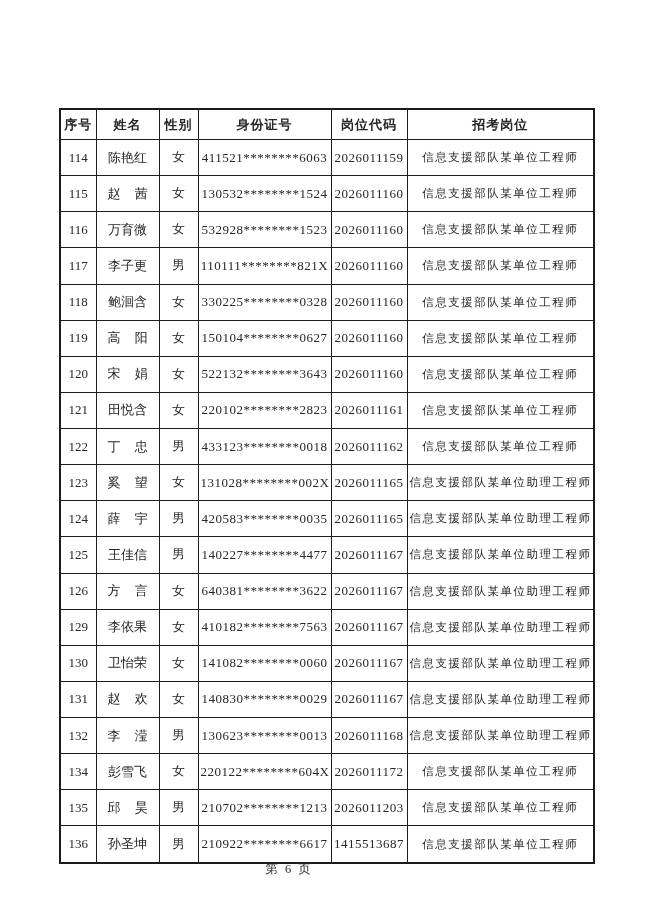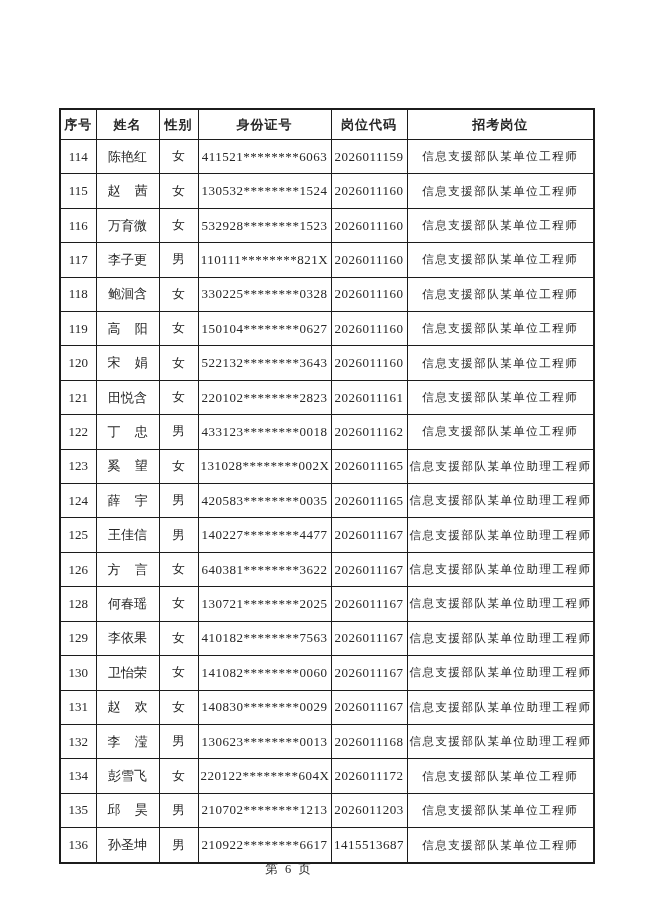--- a/index.html
+++ b/index.html
@@ -198,28 +198,20 @@
     </tr>
         <tr>
       <td class="c-no">126</td>
       <td class="c-name">方 言</td>
       <td class="c-gender">女</td>
       <td class="c-id">640381********3622</td>
       <td class="c-code">2026011167</td>
       <td class="c-pos">信息支援部队某单位助理工程师</td>
     </tr>
         <tr>
-      <td class="c-no">128</td>
-      <td class="c-name">何春瑶</td>
-      <td class="c-gender">女</td>
-      <td class="c-id">130721********2025</td>
-      <td class="c-code">2026011167</td>
-      <td class="c-pos">信息支援部队某单位助理工程师</td>
-    </tr>
-        <tr>
       <td class="c-no">129</td>
       <td class="c-name">李依果</td>
       <td class="c-gender">女</td>
       <td class="c-id">410182********7563</td>
       <td class="c-code">2026011167</td>
       <td class="c-pos">信息支援部队某单位助理工程师</td>
     </tr>
         <tr>
       <td class="c-no">130</td>
       <td class="c-name">卫怡荣</td>

